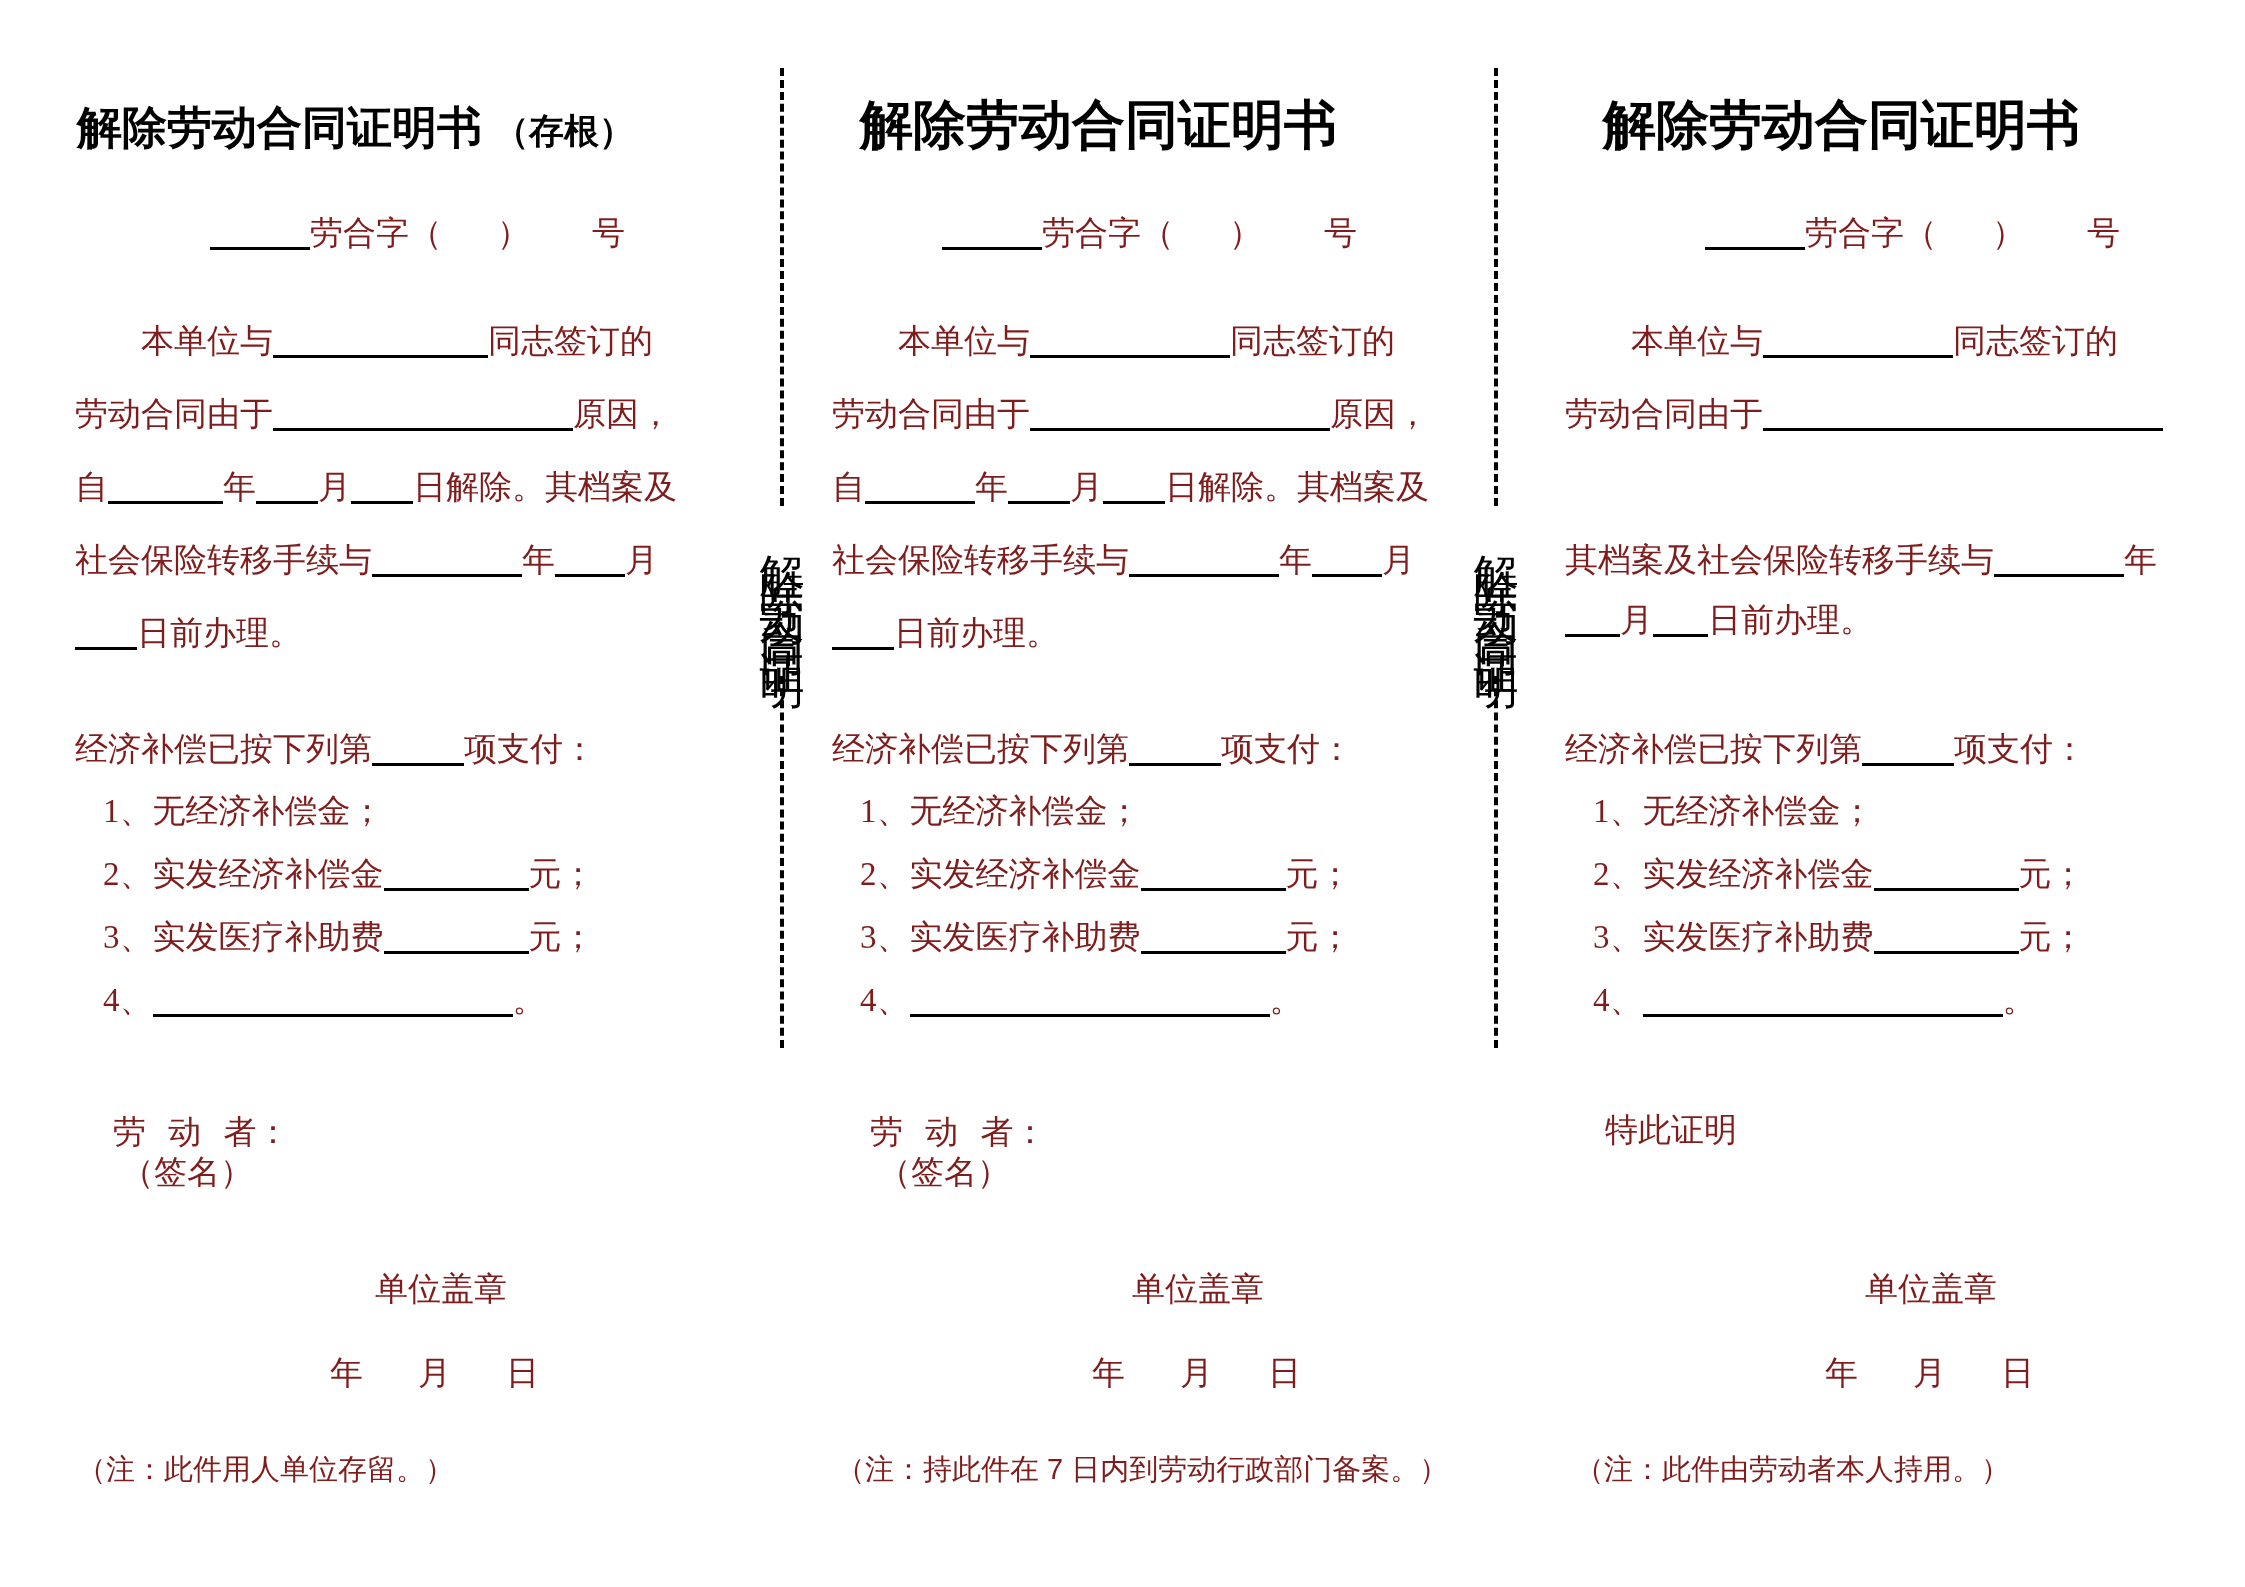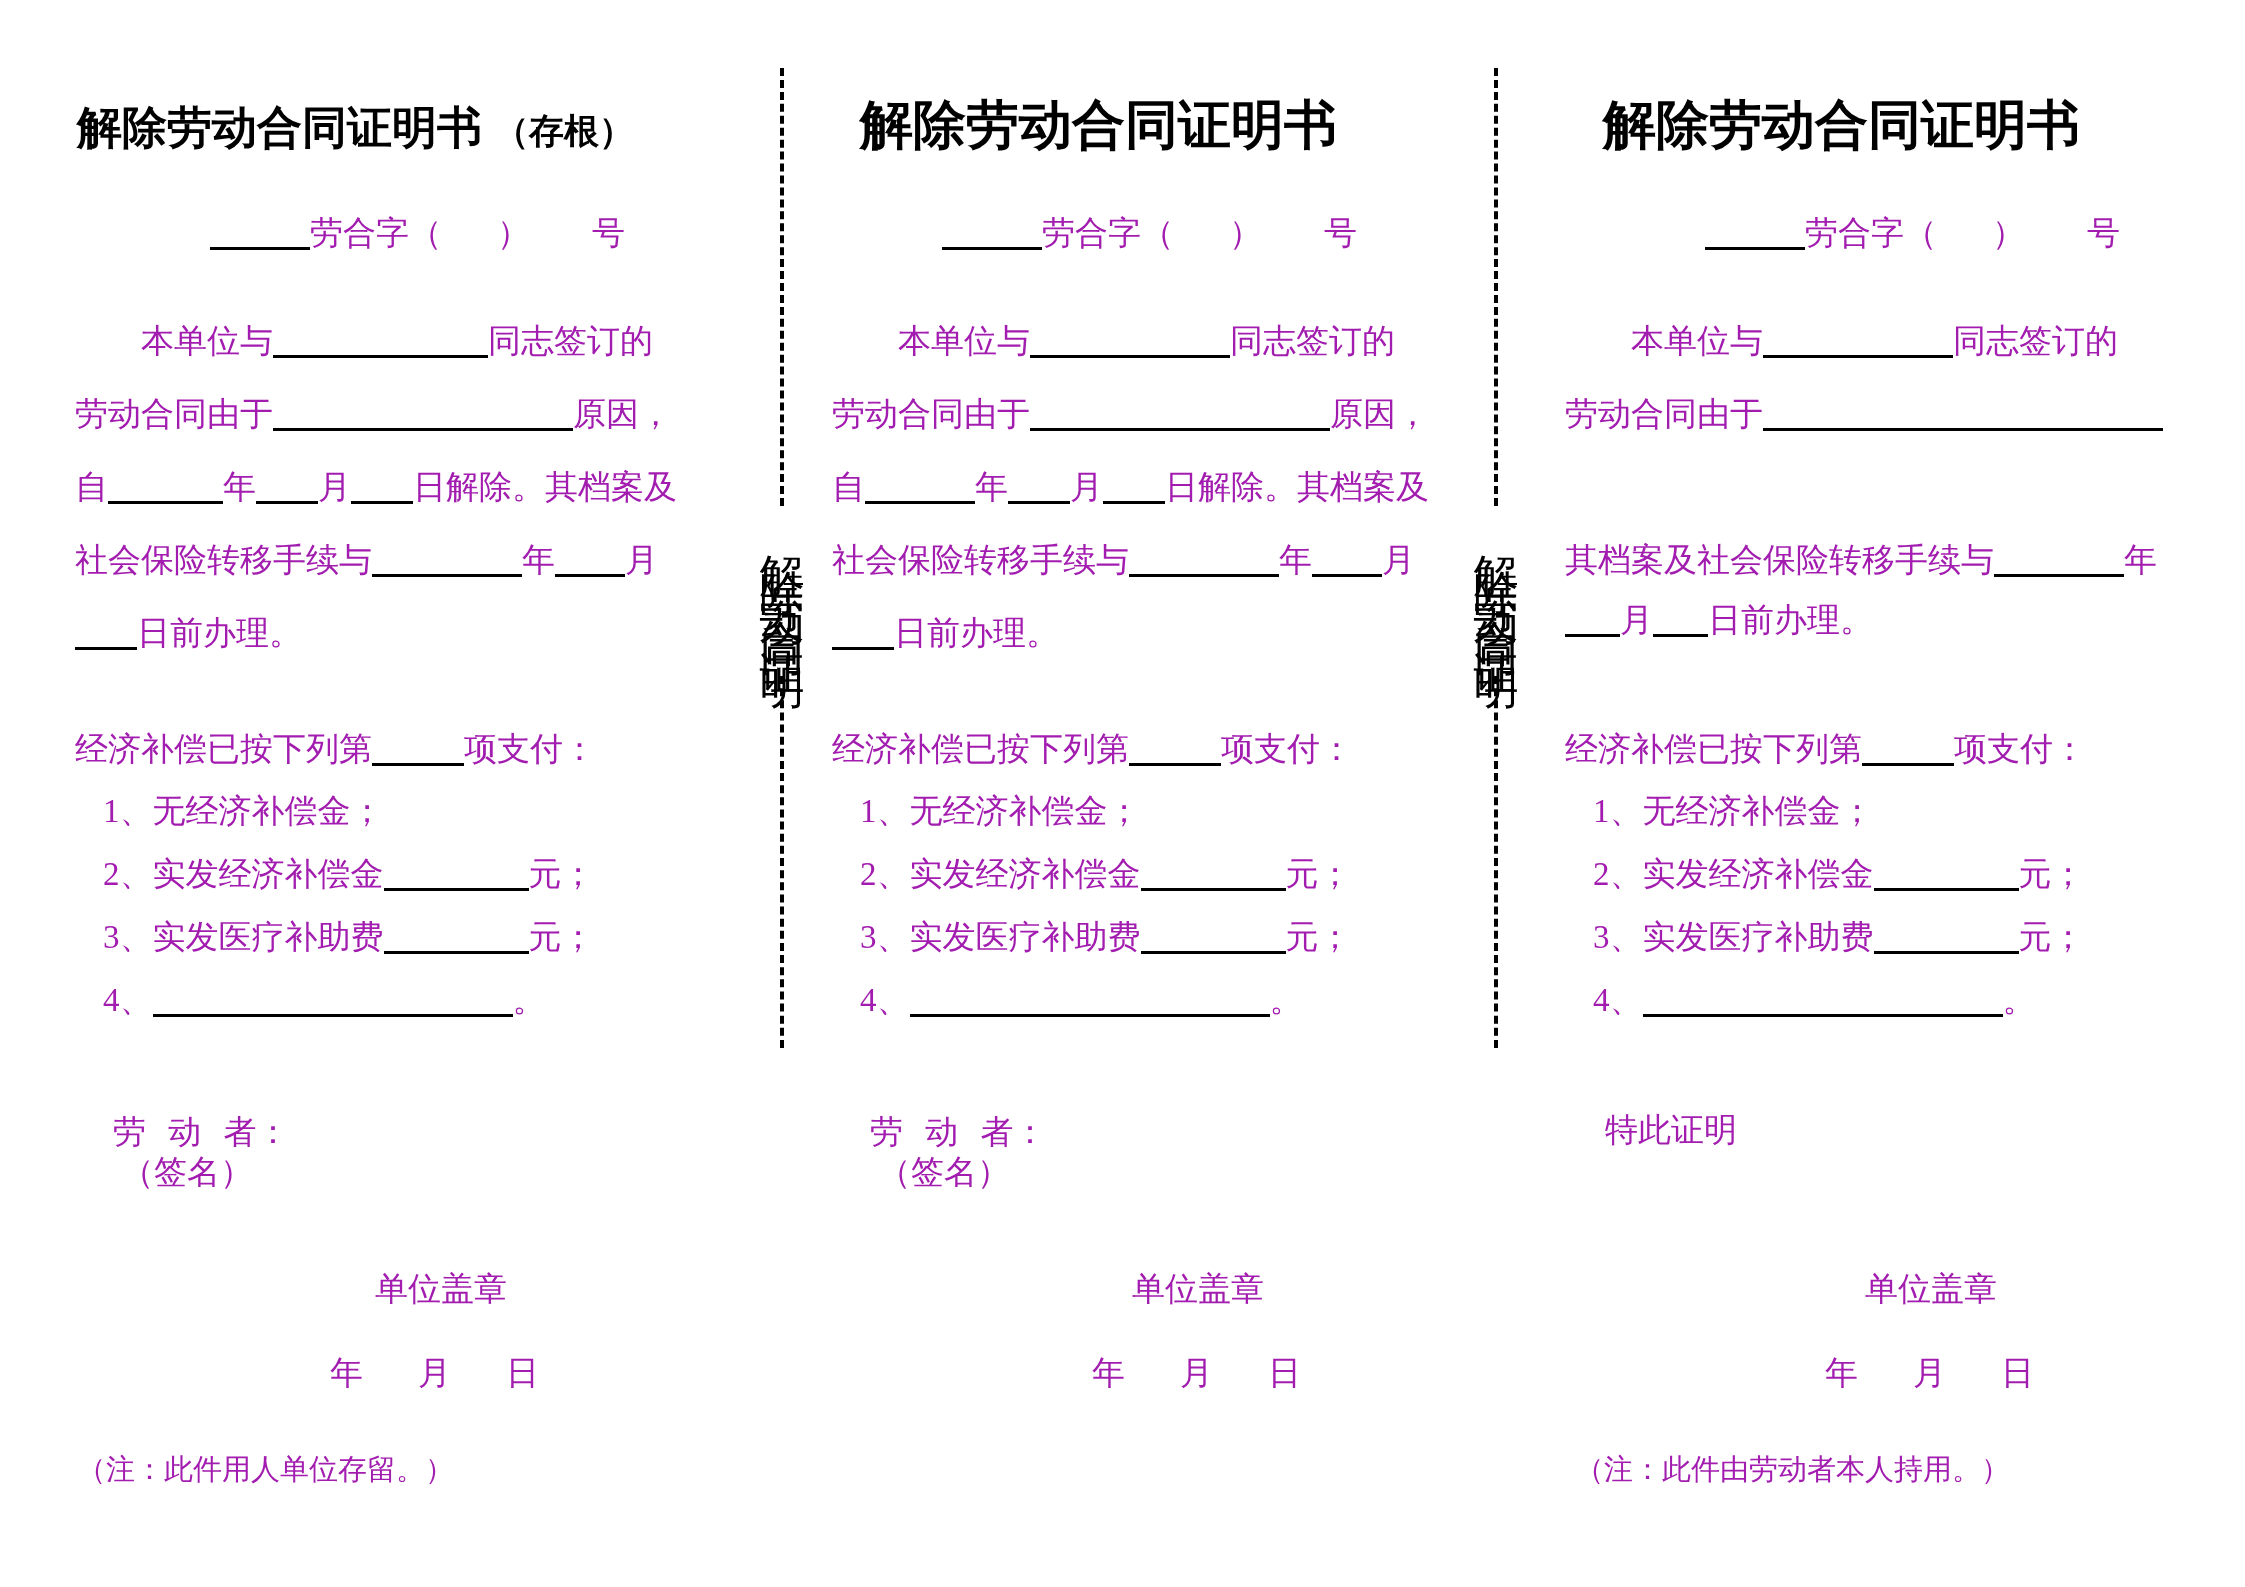--- a/index.html
+++ b/index.html
@@ -15,21 +15,21 @@
   .title{
     position:absolute;margin:0;white-space:nowrap;
     font-family:"Liberation Sans","DejaVu Sans",sans-serif;
     font-weight:bold;color:#000;
   }
   .t-small{font-size:45px;top:98px;left:2px;}
   .t-big{font-size:53px;top:90px;}
   .suffix{font-size:35px;margin-left:12px;}
   .line{
     position:absolute;margin:0;left:0;
-    font-size:33px;line-height:46px;white-space:nowrap;color:#a21caf;
+    font-size:33px;line-height:46px;white-space:nowrap;color:#7f1d1d;
   }
   .u{display:inline-block;border-bottom:3px solid #000;height:30px;vertical-align:-6px;}
   .sp{display:inline-block;height:1px;}
   .worker{word-spacing:14px;margin-top:6px;}
   .note{font-size:29px;margin-top:28px;}
   .sans{font-family:"Liberation Sans","DejaVu Sans",sans-serif;}
   .divider{
     position:absolute;top:68px;height:1350px;width:76px;
     display:flex;flex-direction:column;align-items:center;
   }
@@ -84,20 +84,21 @@
     <p class="line" style="top:610px;"><span class="u" style="width: 62px;"></span><span>日前办理。</span></p>
     <p class="line" style="top:726px;"><span>经济补偿已按下列第</span><span class="u" style="width: 92px;"></span><span>项支付：</span></p>
     <p class="line" style="top:788px;left:28px;"><span>1、无经济补偿金；</span></p>
     <p class="line" style="top:851px;left:28px;"><span>2、实发经济补偿金</span><span class="u" style="width: 145px;"></span><span>元；</span></p>
     <p class="line" style="top:914px;left:28px;"><span>3、实发医疗补助费</span><span class="u" style="width: 145px;"></span><span>元；</span></p>
     <p class="line" style="top:977px;left:28px;"><span>4、</span><span class="u" style="width: 360px;"></span><span>。</span></p>
     <p class="line worker" style="top:1103px;left:38px;">劳 动 者：</p>
     <p class="line" style="top:1149px;left:46px;">（签名）</p>
     <p class="line" style="top:1266px;left:300px;">单位盖章</p>
     <p class="line" style="top:1350px;left:260px;"><span>年</span><span class="sp" style="width: 55px;"></span><span>月</span><span class="sp" style="width: 55px;"></span><span>日</span></p>
+    <p class="line note sans" style="top:1418px;left:4px;">（注：持此件在 7 日内到劳动行政部门备案。）</p>
   </section>
 
   <div class="divider" style="left:1458px;">
     <div class="dash d-top"></div>
     <div class="vtext">解除劳动合同证明</div>
     <div class="dash d-bottom"></div>
   </div>
 
   <section class="panel" style="left:1565px;width:655px;">
     <h1 class="title t-big" style="left:38px;"><span>解除劳动合同证明书</span></h1>

